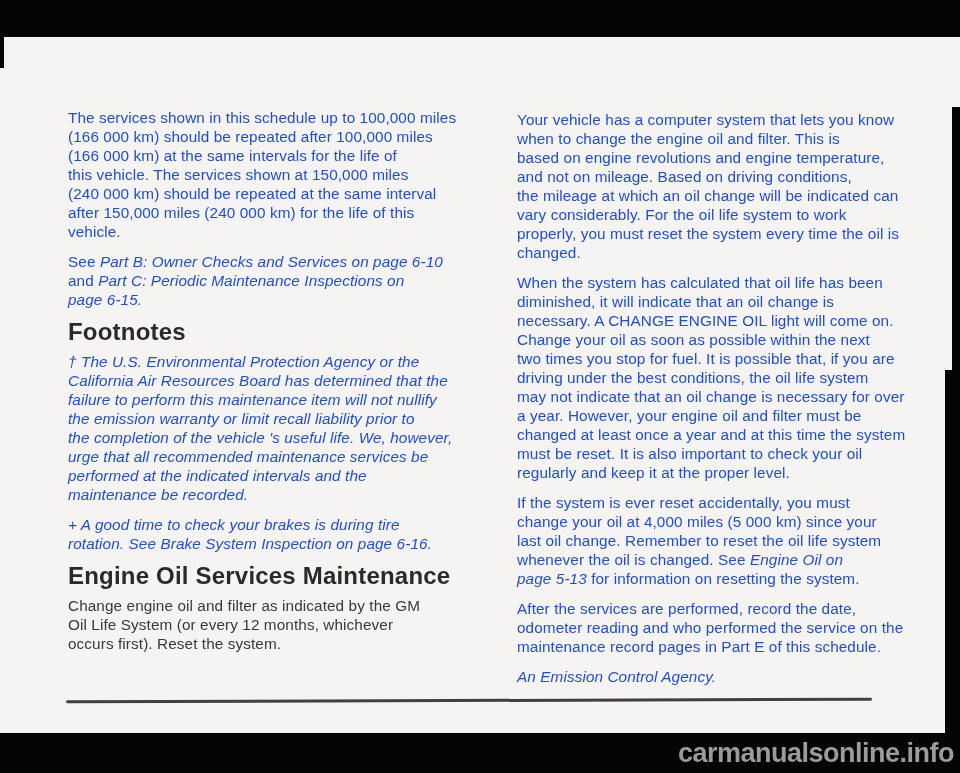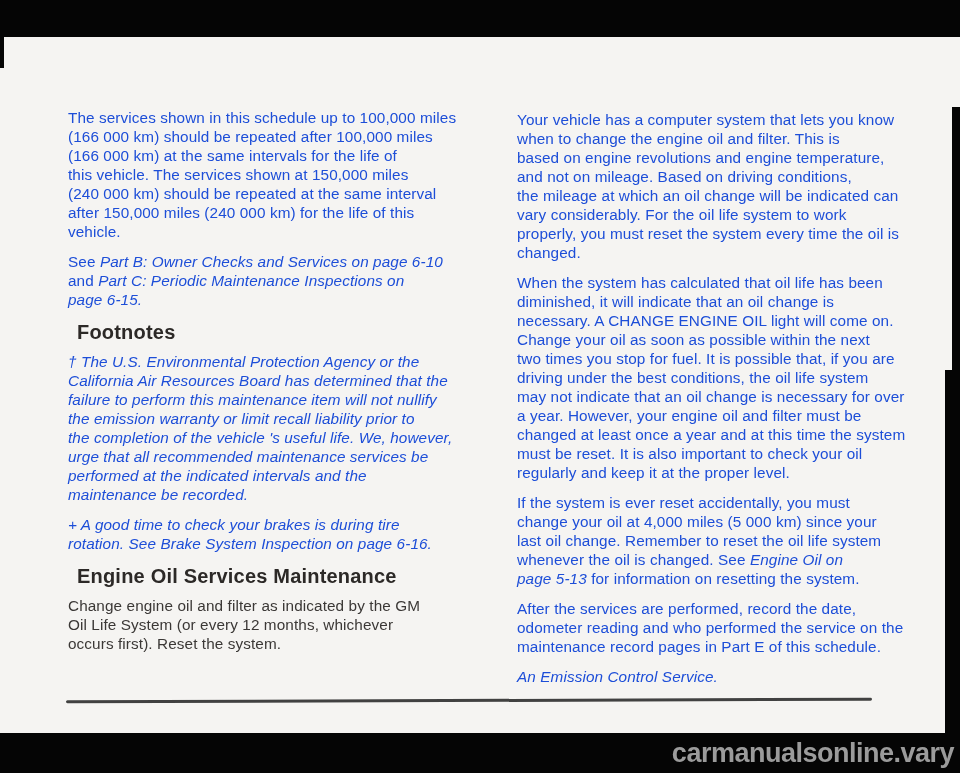--- a/index.html
+++ b/index.html
@@ -32,21 +32,21 @@
     position:absolute;left:68px;top:108px;width:430px;
   }
   .col-right{
     position:absolute;left:517px;top:110px;width:436px;
   }
   h1{
     font-size:21.5px;line-height:24px;margin:0 0 12px 0;color:#2c2927;
     font-weight:700;letter-spacing:0.2px;
   }
   h2{
-    font-size:20px;line-height:24px;margin:2px 0 8px 9px;color:#2c2927;
+    font-size:24px;line-height:24px;margin:2px 0 8px 0;color:#2c2927;
     font-weight:700;letter-spacing:0.2px;
   }
   p{
     font-size:15.3px;line-height:19px;margin:0 0 11px 0;color:#1d4ed8;
     white-space:pre;letter-spacing:0.1px;
   }
   .italic{font-style:italic;}
   .bold-para{font-weight:400;color:#3b3836;}
   .rule{
     position:absolute;left:66px;top:699px;width:806px;height:3px;
@@ -126,22 +126,22 @@
   <p><span>If the system is ever reset accidentally, you must
 change your oil at 4,000 miles (5 000 km) since your
 last oil change. Remember to reset the oil life system
 whenever the oil is changed. See </span><span class="italic">Engine Oil on
 page 5-13</span><span> for information on resetting the system.</span></p>
 
   <p>After the services are performed, record the date,
 odometer reading and who performed the service on the
 maintenance record pages in Part E of this schedule.</p>
 
-  <p class="italic">An Emission Control Service.</p>
+  <p class="italic">An Emission Control Agency.</p>
 </div>
 
 <div class="rule"></div>
 
 <div class="page-number">6-5</div>
 
 <div class="band-bottom">
-  <span class="watermark">carmanualsonline.vary</span>
+  <span class="watermark">carmanualsonline.info</span>
 </div>
 
 </body></html>

